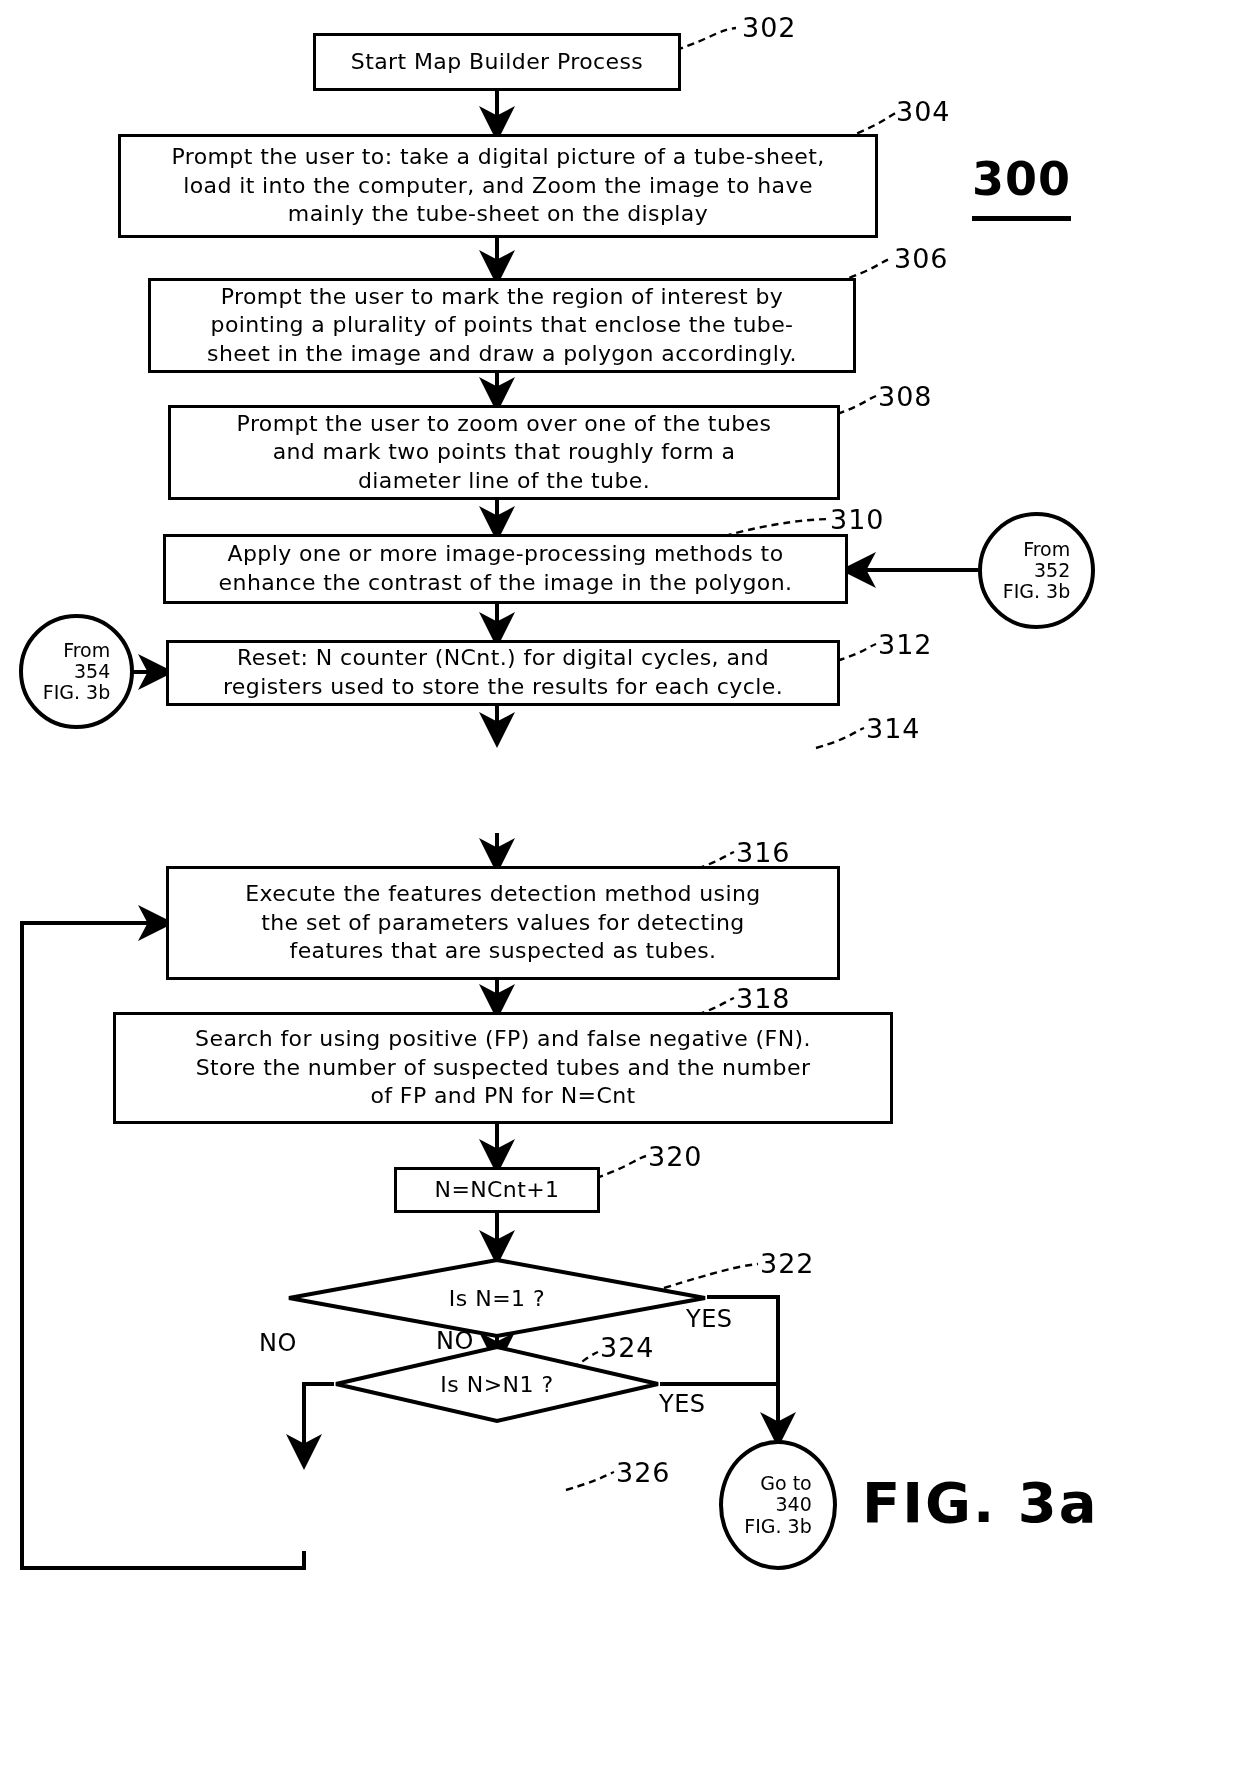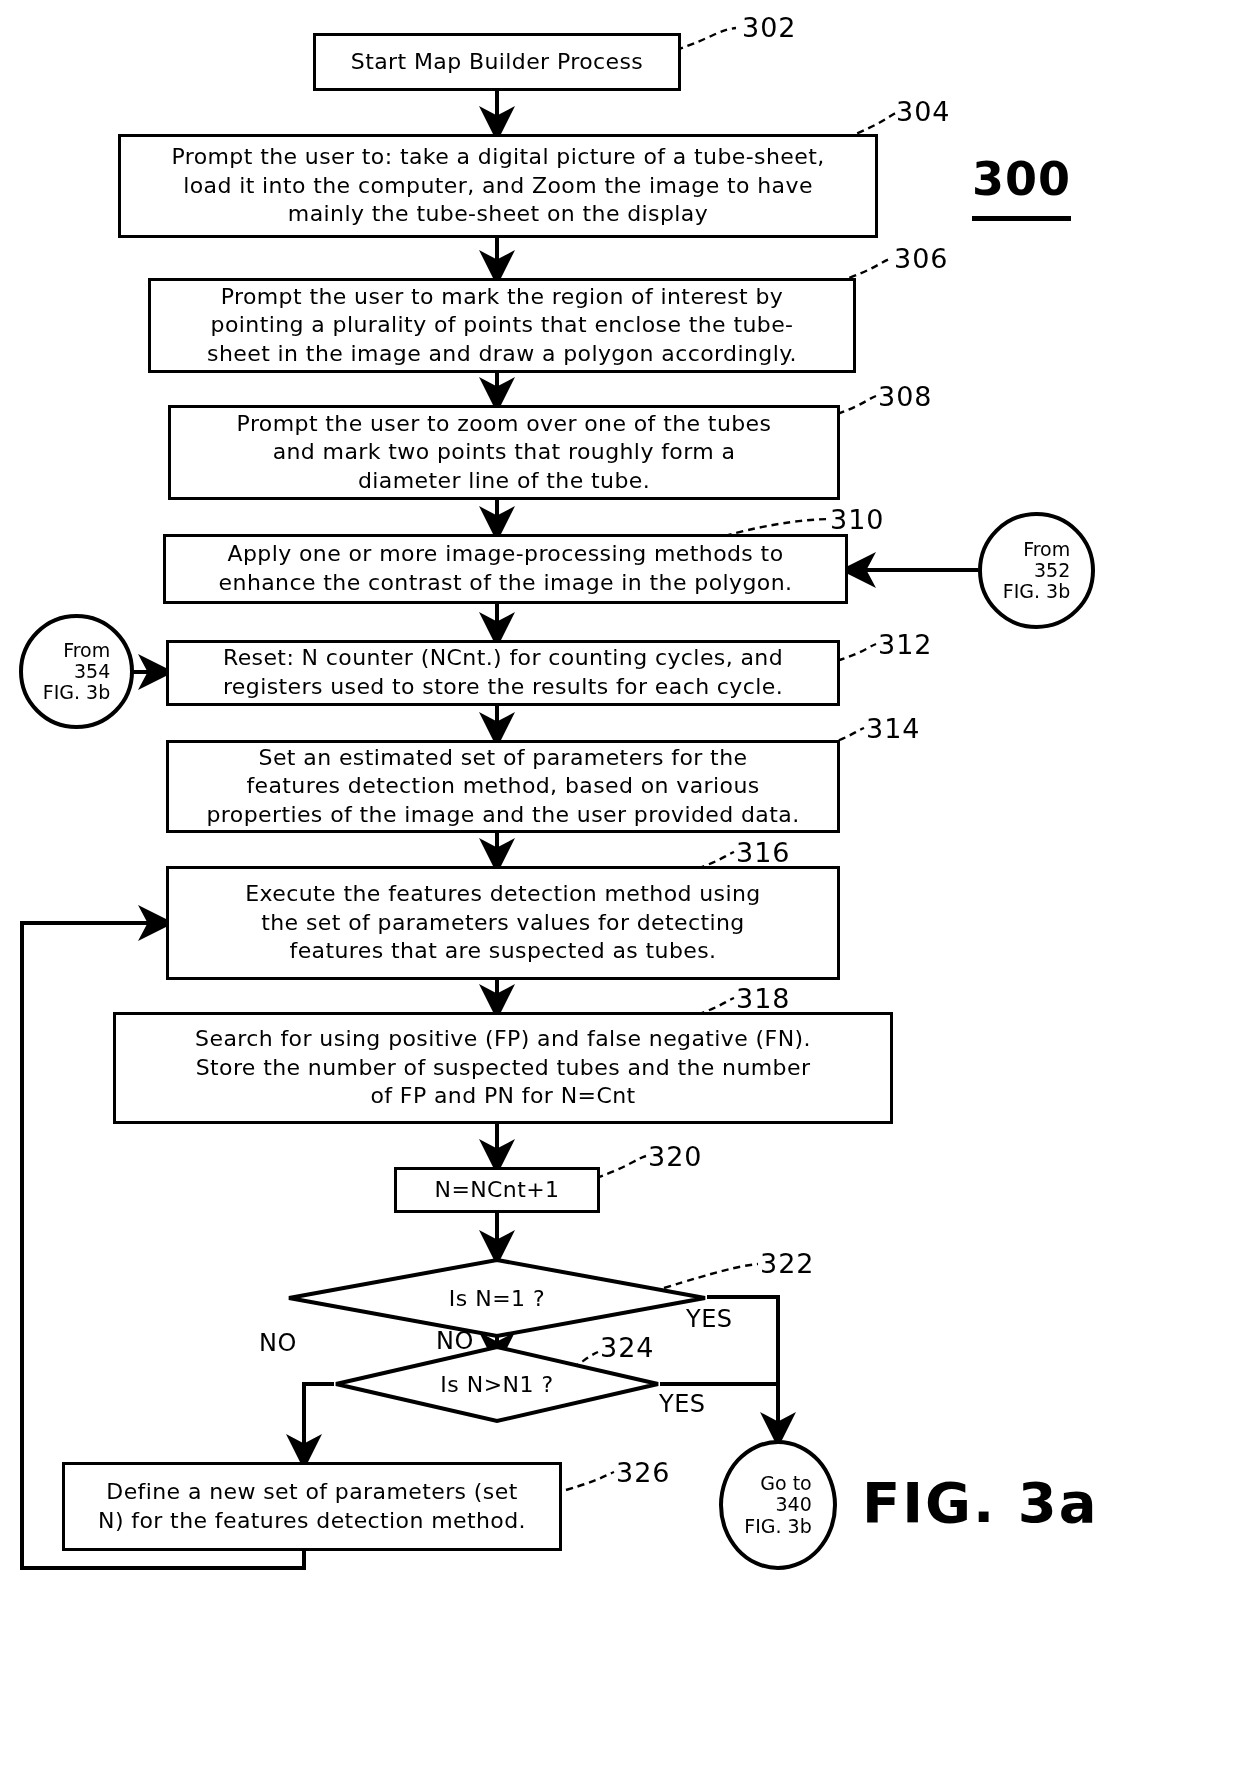--- a/index.html
+++ b/index.html
@@ -202,50 +202,41 @@
 enhance the contrast of the image in the polygon.</span>
   </div>
 
   <div class="node" style="left:168px; top:405px; width:672px; height:95px; font-size:22px;">
     <span class="txt">Prompt the user to zoom over one of the tubes
 and mark two points that roughly form a
 diameter line of the tube.</span>
   </div>
 
   <div class="node" style="left:166px; top:640px; width:674px; height:66px; font-size:22px;">
-    <span class="txt">Reset: N counter (NCnt.) for counting cycles, and
+    <span class="txt">Reset: N counter (NCnt.) for digital cycles, and
 registers used to store the results for each cycle.</span>
   </div>
 
-  <div class="node" style="left:166px; top:740px; width:674px; height:93px; font-size:22px;">
-    <span class="txt">Set an estimated set of parameters for the
-features detection method, based on various
-properties of the image and the user provided data.</span>
-  </div>
 
   <div class="node" style="left:166px; top:866px; width:674px; height:114px; font-size:22px;">
     <span class="txt">Execute the features detection method using
 the set of parameters values for detecting
 features that are suspected as tubes.</span>
   </div>
 
   <div class="node" style="left:113px; top:1012px; width:780px; height:112px; font-size:22px;">
     <span class="txt">Search for using positive (FP) and false negative (FN).
 Store the number of suspected tubes and the number
 of FP and PN for N=Cnt</span>
   </div>
 
   <div class="node" style="left:394px; top:1167px; width:206px; height:46px; font-size:22px;">
     <span class="txt">N=NCnt+1</span>
   </div>
 
-  <div class="node" style="left:62px; top:1462px; width:500px; height:89px; font-size:22px;">
-    <span class="txt">Define a new set of parameters (set
-N) for the features detection method.</span>
-  </div>
 
   <div class="diamond" style="left:287px; top:1258px; width:420px; height:80px;">
     <svg width="420" height="80" viewBox="0 0 420 80" xmlns="http://www.w3.org/2000/svg">
       <polygon points="210,2 418,40 210,78 2,40" fill="#fff" stroke="#000" stroke-width="4"></polygon>
     </svg>
     <div class="dlabel" style="font-size:22px;">Is N=1 ?</div>
   </div>
 
   <div class="diamond" style="left:334px; top:1345px; width:326px; height:78px;">
     <svg width="326" height="78" viewBox="0 0 326 78" xmlns="http://www.w3.org/2000/svg">

